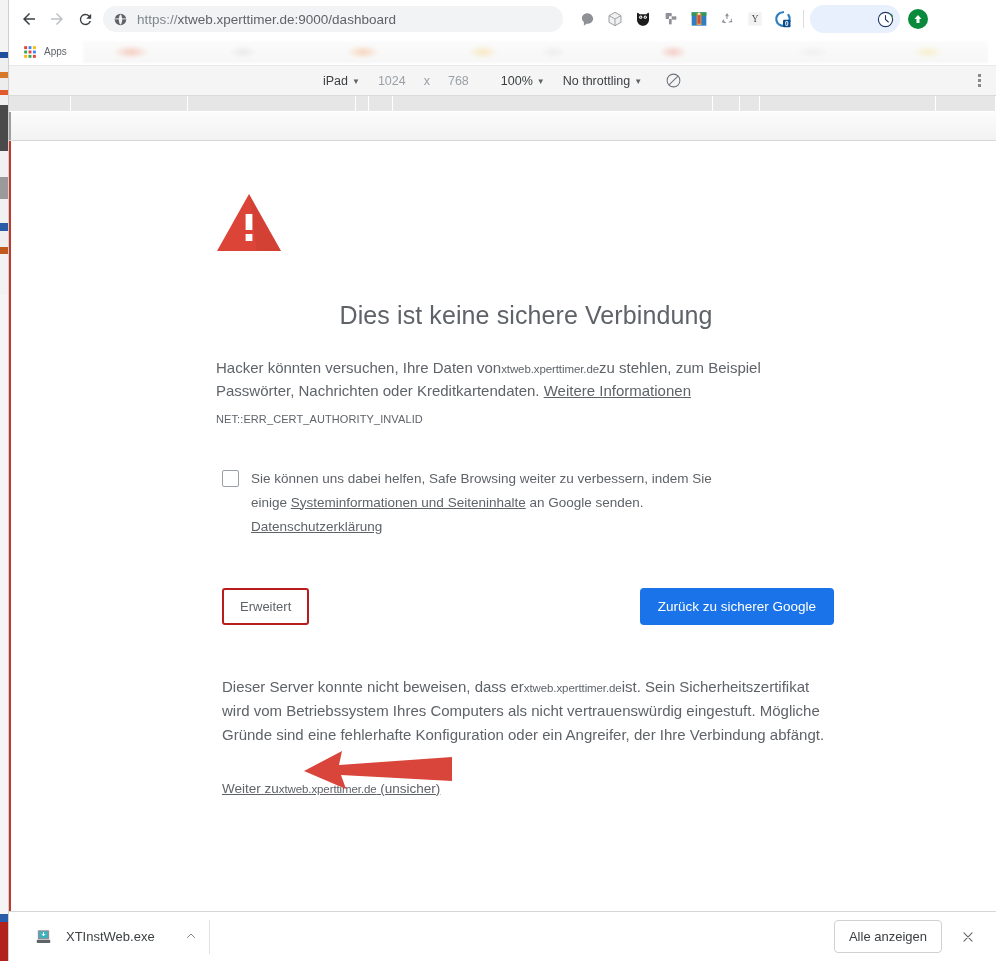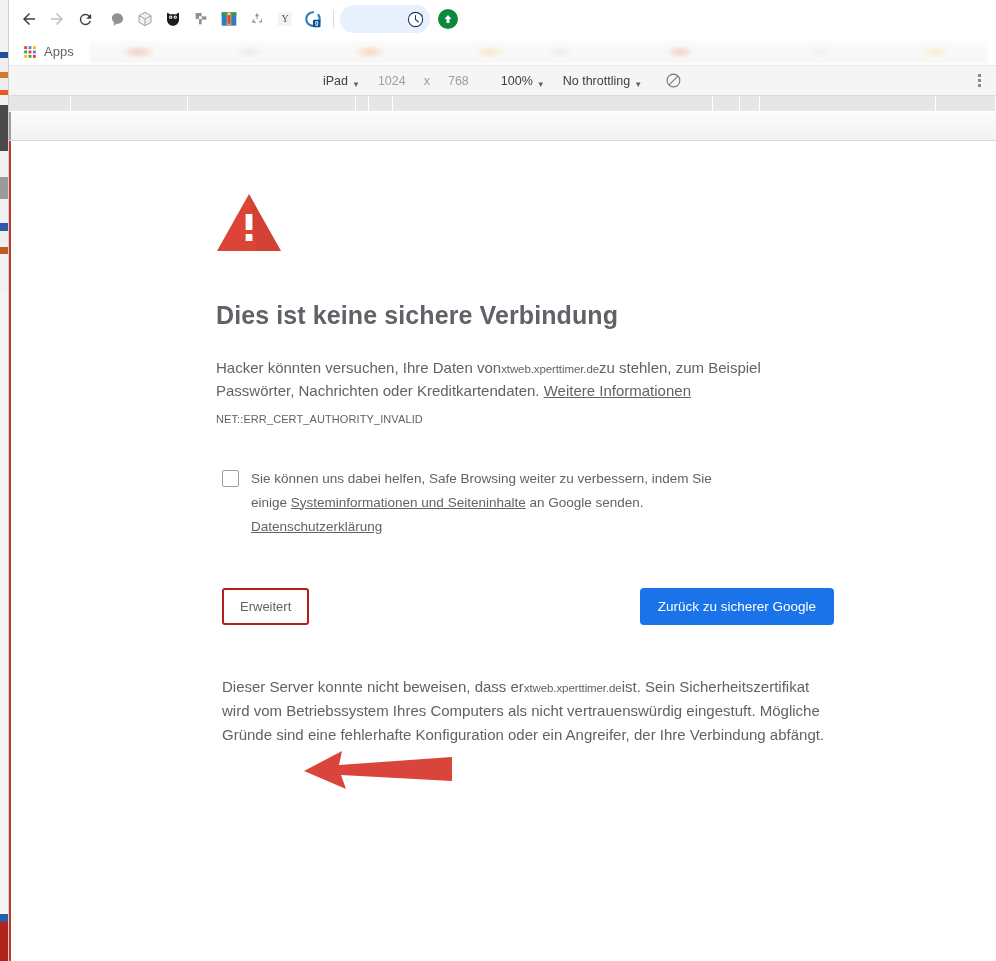--- a/index.html
+++ b/index.html
@@ -69,21 +69,21 @@
     background: #0a8a3c; display: flex; align-items: center;
     justify-content: center; margin-left: 8px; margin-right: 2px; cursor: pointer;
   }
 
   
   #bookmarks {
     height: 28px; flex: 0 0 28px; display: flex; align-items: center;
     padding: 0 8px; background: #ffffff; border-bottom: 1px solid #e8e8e8;
   }
   #apps-btn { display: flex; align-items: center; gap: 7px; cursor: pointer; padding: 2px 6px; border-radius: 3px;}
-  #apps-btn .alabel { font-size: 13px; color: #5f6368; }
+  #apps-btn .alabel { font-size: 10px; color: #5f6368; }
   #bm-blur {
     flex: 1 1 auto; height: 22px; margin-left: 10px; position: relative;
     overflow: hidden; border-radius: 2px;
     background:
       radial-gradient(ellipse 26px 10px at 48px 11px, rgba(233,126,90,.35), rgba(233,126,90,0) 70%),
       radial-gradient(ellipse 20px 9px at 160px 11px, rgba(180,180,185,.22), rgba(0,0,0,0) 70%),
       radial-gradient(ellipse 24px 10px at 280px 11px, rgba(240,150,80,.35), rgba(0,0,0,0) 70%),
       radial-gradient(ellipse 22px 10px at 400px 11px, rgba(245,200,90,.33), rgba(0,0,0,0) 70%),
       radial-gradient(ellipse 18px 9px at 470px 11px, rgba(190,190,195,.20), rgba(0,0,0,0) 70%),
       radial-gradient(ellipse 20px 10px at 590px 11px, rgba(235,120,95,.33), rgba(0,0,0,0) 70%),
@@ -96,21 +96,21 @@
   
   #device-bar {
     height: 30px; flex: 0 0 30px; background: #f5f5f5;
     border-bottom: 1px solid #dadada;
     display: flex; align-items: center; position: relative;
   }
   #device-center {
     margin: 0 auto; display: flex; align-items: center; gap: 0;
     font-size: 12.5px; color: #3c4043;
   }
-  .dev-item { display: flex; align-items: flex-end; gap: 4px; padding: 0 9px; cursor: pointer; white-space: nowrap;}
+  .dev-item { display: flex; align-items: center; gap: 4px; padding: 0 9px; cursor: pointer; white-space: nowrap;}
   .dev-item.dim { color: #9aa0a6; }
   .caret { font-size: 8px; line-height: 1; color: #5f6368; position: relative; top: 1px; }
   #dev-menu {
     position: absolute; right: 6px; top: 50%; transform: translateY(-50%);
     width: 22px; height: 22px; display: flex; flex-direction: column;
     align-items: center; justify-content: center; gap: 2px; cursor: pointer;
   }
   #dev-menu i { width: 3px; height: 3px; background: #8a8a8a; display:block; }
 
   
@@ -134,22 +134,22 @@
   #viewport {
     flex: 1 1 auto; background: #ffffff; position: relative;
     border-left: 2px solid #c0392b;
     overflow: hidden;
   }
   #interstitial {
     position: absolute; left: 205px; top: 52px; width: 620px;
   }
   #warn-triangle { margin-bottom: 44px; }
   #heading {
-    font-size: 25px; font-weight: 700; color: #5f6368;
-    letter-spacing: .1px; margin-bottom: 26px;
+    font-size: 25px; font-weight: 400; color: #5f6368;
+    letter-spacing: .1px; margin-bottom: 26px; text-align: center;
   }
   #para1 {
     font-size: 15px; color: #5f6368; line-height: 1.55;
     max-width: 560px; margin-bottom: 10px;
   }
   .tiny-host { font-size: 11.5px; letter-spacing: -0.1px; }
   a.lnk { color: #5f6368; text-decoration: underline; cursor: pointer; }
   #errcode {
     font-size: 11px; color: #5f6368; letter-spacing: .1px; margin-bottom: 42px;
   }
@@ -246,20 +246,30 @@
       <svg width="18" height="18" viewBox="0 0 24 24">
         <path d="M4 11h12.2l-5.6-5.6L12 4l8 8-8 8-1.4-1.4 5.6-5.6H4z" fill="#bdc1c6"></path>
       </svg>
     </div>
     <div class="navbtn" title="Neu laden">
       <svg width="17" height="17" viewBox="0 0 24 24">
         <path d="M17.65 6.35A7.96 7.96 0 0 0 12 4a8 8 0 1 0 7.73 10h-2.08A6 6 0 1 1 12 6c1.66 0 3.14.69 4.22 1.78L13 11h7V4z" fill="#3c4043"></path>
       </svg>
     </div>
 
+    <div id="omnibox">
+      <span class="site-icon">
+        <svg width="15" height="15" viewBox="0 0 24 24">
+          <circle cx="12" cy="12" r="9.2" fill="#5f6368"></circle>
+          <path d="M12 3.6c-1.6 1.3-2.7 4.3-2.7 8.4s1.1 7.1 2.7 8.4c1.6-1.3 2.7-4.3 2.7-8.4S13.6 4.9 12 3.6z" fill="#ffffff" opacity=".9"></path>
+          <path d="M3.4 10.2h17.2v1.6H3.4z" fill="#ffffff" opacity=".85"></path>
+        </svg>
+      </span>
+      <span id="url"><span class="scheme">https://</span><span>xtweb.xperttimer.de:9000/dashboard</span></span>
+    </div>
 
     <div id="ext-icons">
       <div class="ext">
         <svg width="15" height="15" viewBox="0 0 24 24">
             <path d="M12 2C7 2 3 5.6 3 10c0 2.4 1.2 4.6 3.2 6.1V22l4.3-3.1c.5.06 1 .09 1.5.09 5 0 9-3.6 9-8S17 2 12 2z" fill="#8e9196"></path>
           </svg>
       </div>
       <div class="ext">
         <svg width="16" height="16" viewBox="0 0 24 24">
             <path d="M12 2 3 7v10l9 5 9-5V7z" fill="#f1f1f1" stroke="#8e9196" stroke-width="1.3" stroke-linejoin="round"></path>
@@ -422,21 +432,47 @@
         <div id="optin-text"><span>Sie können uns dabei helfen, Safe Browsing weiter zu verbessern, indem Sie einige </span><a class="lnk">Systeminformationen und Seiteninhalte</a><span> an Google senden. </span><a class="lnk">Datenschutzerklärung</a></div>
       </div>
 
       <div id="btnrow">
         <button id="btn-advanced">Erweitert</button>
         <button id="btn-back">Zurück zu sicherer Google</button>
       </div>
 
       <div id="para2"><span>Dieser Server konnte nicht beweisen, dass er</span><span class="tiny-host">xtweb.xperttimer.de</span><span>ist. Sein Sicherheitszertifikat wird vom Betriebssystem Ihres Computers als nicht vertrauenswürdig eingestuft. Mögliche Gründe sind eine fehlerhafte Konfiguration oder ein Angreifer, der Ihre Verbindung abfängt.</span></div>
 
+      <div id="proceed-wrap">
+        <a id="proceed"><span>Weiter zu</span><span class="tiny-host">xtweb.xperttimer.de</span><span> (unsicher)</span></a>
+      </div>
     </div>
 
     <svg class="arrow" style="left:283px; top:608px;" width="160" height="50">
       <path d="M158 8 L45 16 L48 2 L10 22 L52 40 L47 26 L158 32 Z" fill="#d9453a"></path>
     </svg>
 
   </div>
 
+  <div id="shelf">
+    <div id="dl-item">
+      <svg width="17" height="17" viewBox="0 0 24 24">
+        <rect x="4" y="3" width="16" height="13" rx="1" fill="#8e9196"></rect>
+        <rect x="6" y="5" width="12" height="9" fill="#39b2c0"></rect>
+        <path d="M12 6v5m0 0-2.6-2.6M12 11l2.6-2.6" stroke="#ffffff" stroke-width="1.4" fill="none"></path>
+        <rect x="2.5" y="16.5" width="19" height="4.5" rx="1" fill="#5f6368"></rect>
+      </svg>
+      <span id="dl-name">XTInstWeb.exe</span>
+      <span id="dl-caret">
+        <svg width="12" height="12" viewBox="0 0 24 24">
+            <path d="M5 15l7-7 7 7" stroke="#5f6368" stroke-width="1.6" fill="none" stroke-linecap="round"></path>
+          </svg>
+      </span>
+    </div>
+    <div id="shelf-spacer"></div>
+    <button id="show-all">Alle anzeigen</button>
+    <div id="shelf-close">
+      <svg width="14" height="14" viewBox="0 0 24 24">
+        <path d="M5 5l14 14M19 5L5 19" stroke="#5f6368" stroke-width="1.8" stroke-linecap="round"></path>
+      </svg>
+    </div>
+  </div>
 </div>
 
 </body></html>

